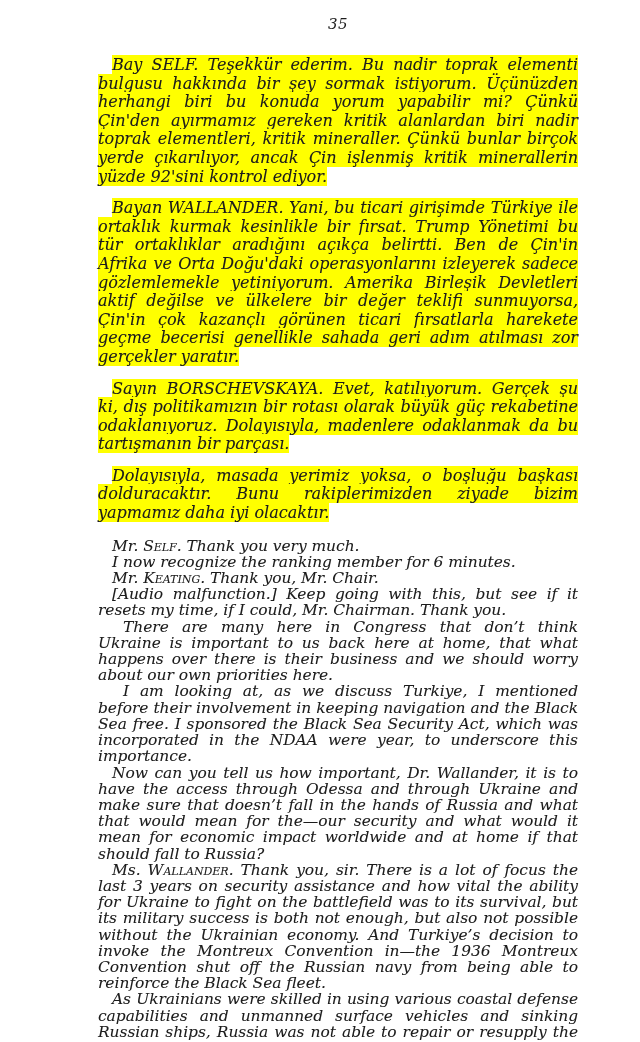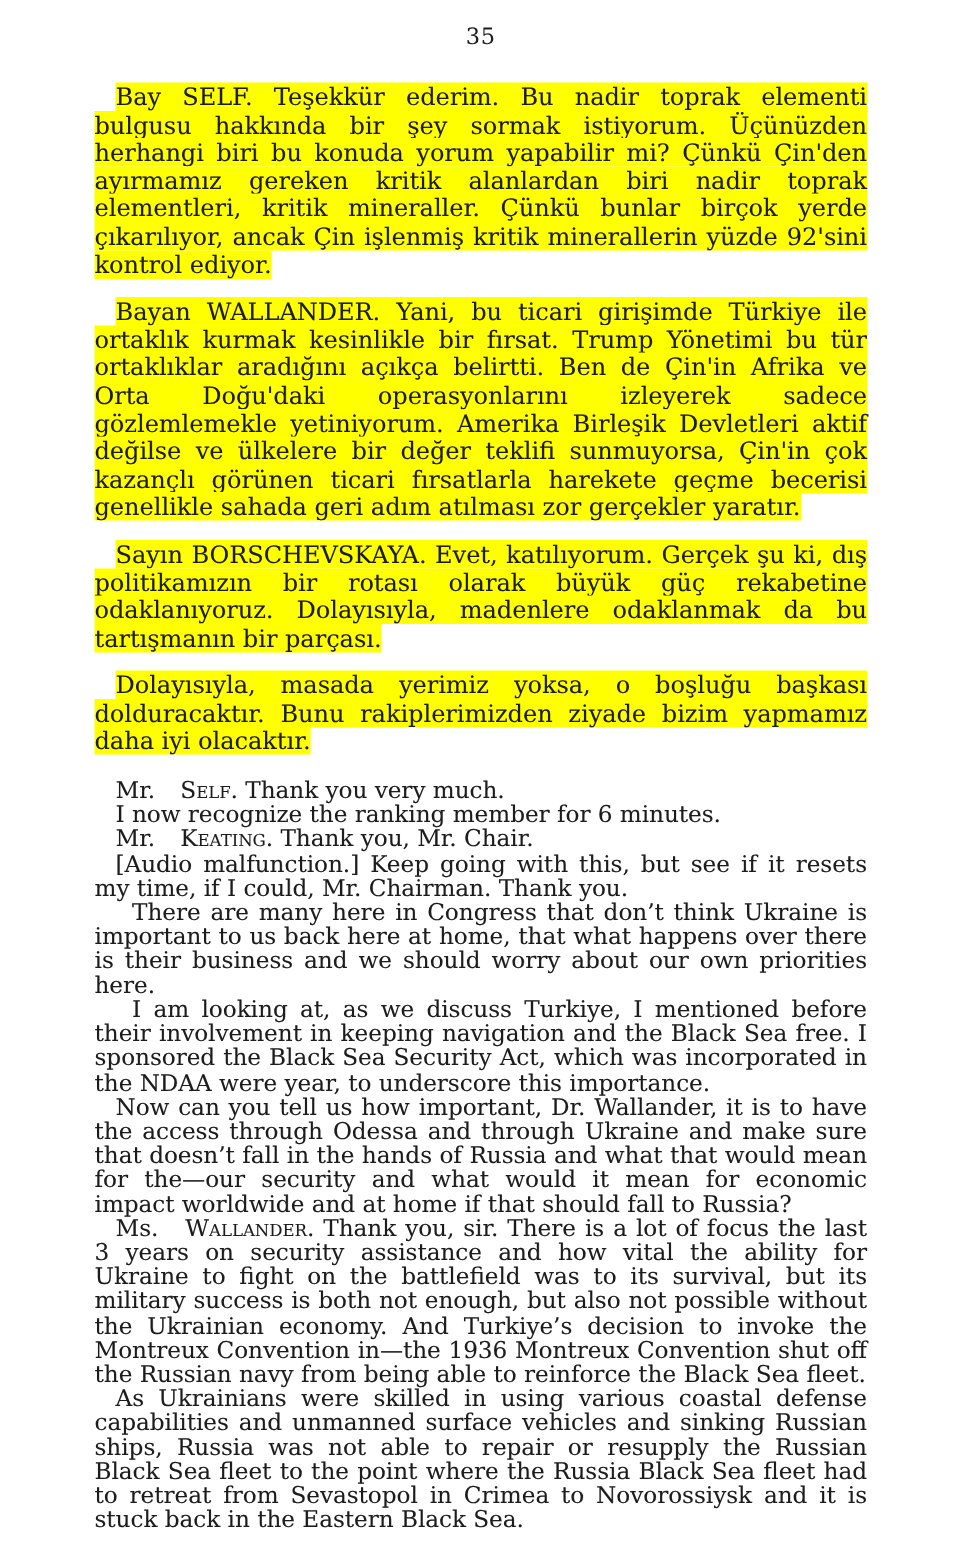--- a/index.html
+++ b/index.html
@@ -11,22 +11,23 @@
     width: 640px;
     height: 1042px;
     overflow: hidden;
     font-family: "DejaVu Serif", "Liberation Serif", serif;
     color: var(--ink, #1c1c1c);
   }
   .page {
     box-sizing: border-box;
     width: 640px;
     height: 1042px;
-    padding: 16px 62px 0 63px;
+    padding: 16px 62px 0 98px;
     background: var(--paper, #ffffff);
+    font-style: italic;
   }
   .pageno {
     text-align: center;
     font-size: 15px;
     line-height: 16px;
     margin: 0 0 24px 0;
     letter-spacing: 0.5px;
   }
   .para {
     margin: 0;
@@ -48,21 +49,21 @@
   .indent    { text-indent: 14px; }
   .indent-lg { text-indent: 25px; }
   .noindent  { text-indent: 0; }
   .mb18 { margin-bottom: 18px; }
   .mb15 { margin-bottom: 15px; }
   .hl {
     background: var(--hl, #ffff00);
     box-decoration-break: clone;
     -webkit-box-decoration-break: clone;
   }
-  .sc { font-variant: small-caps; margin-left: 12px; }
+  .sc { font-variant: small-caps; }
 </style>
 </head>
 <body>
 
 <div class="page">
 
   <p class="pageno">35</p>
 
 
   <p class="para loose indent">

